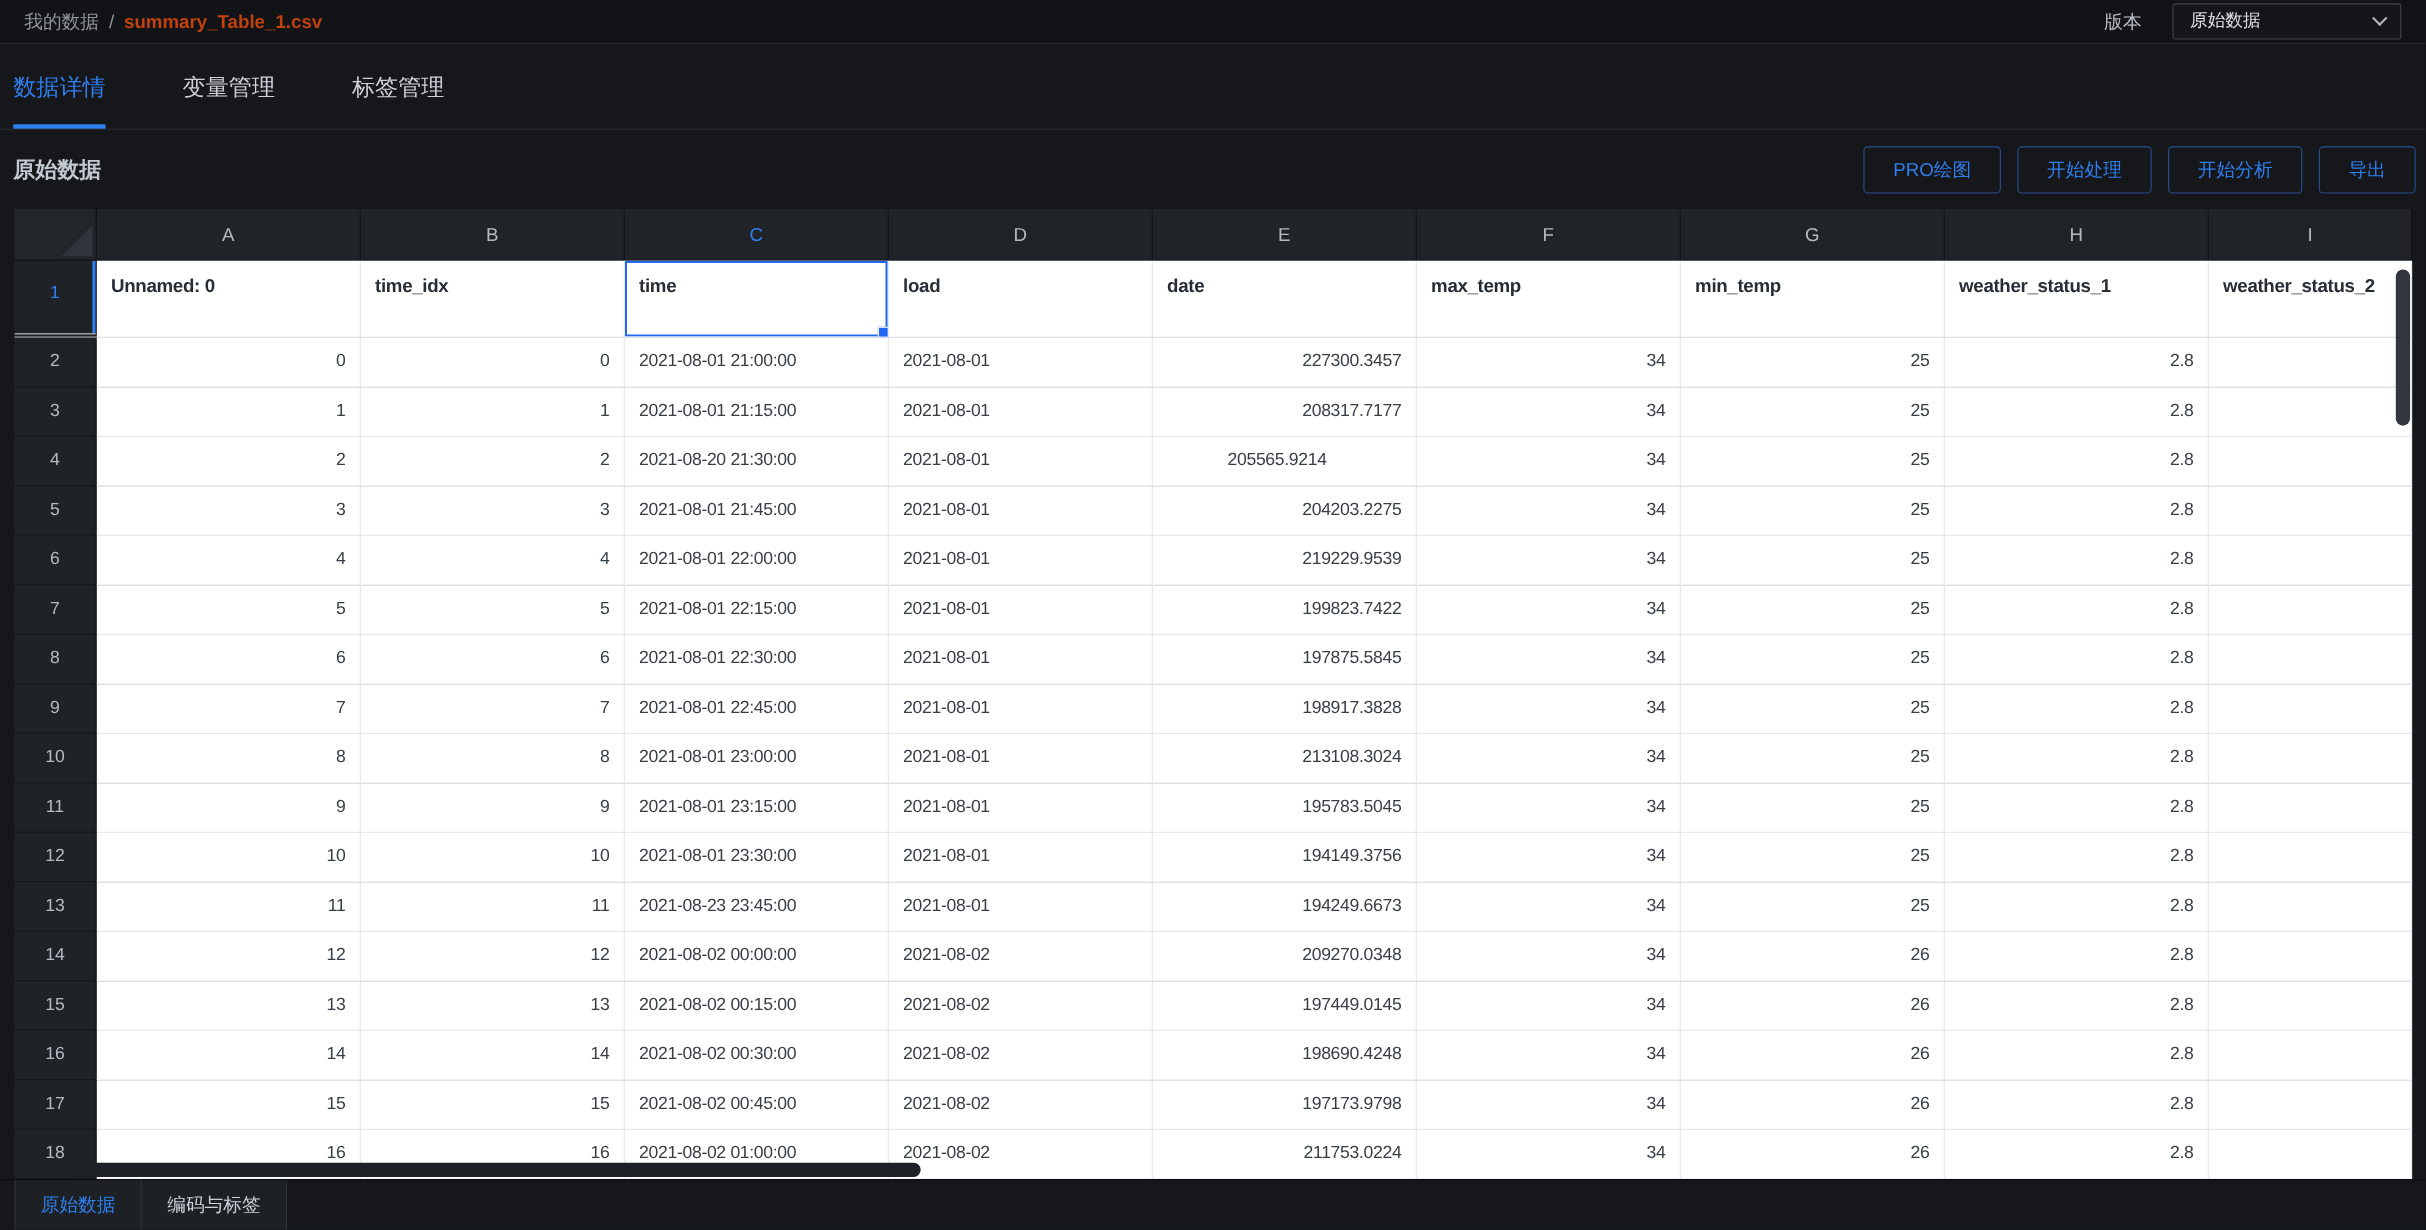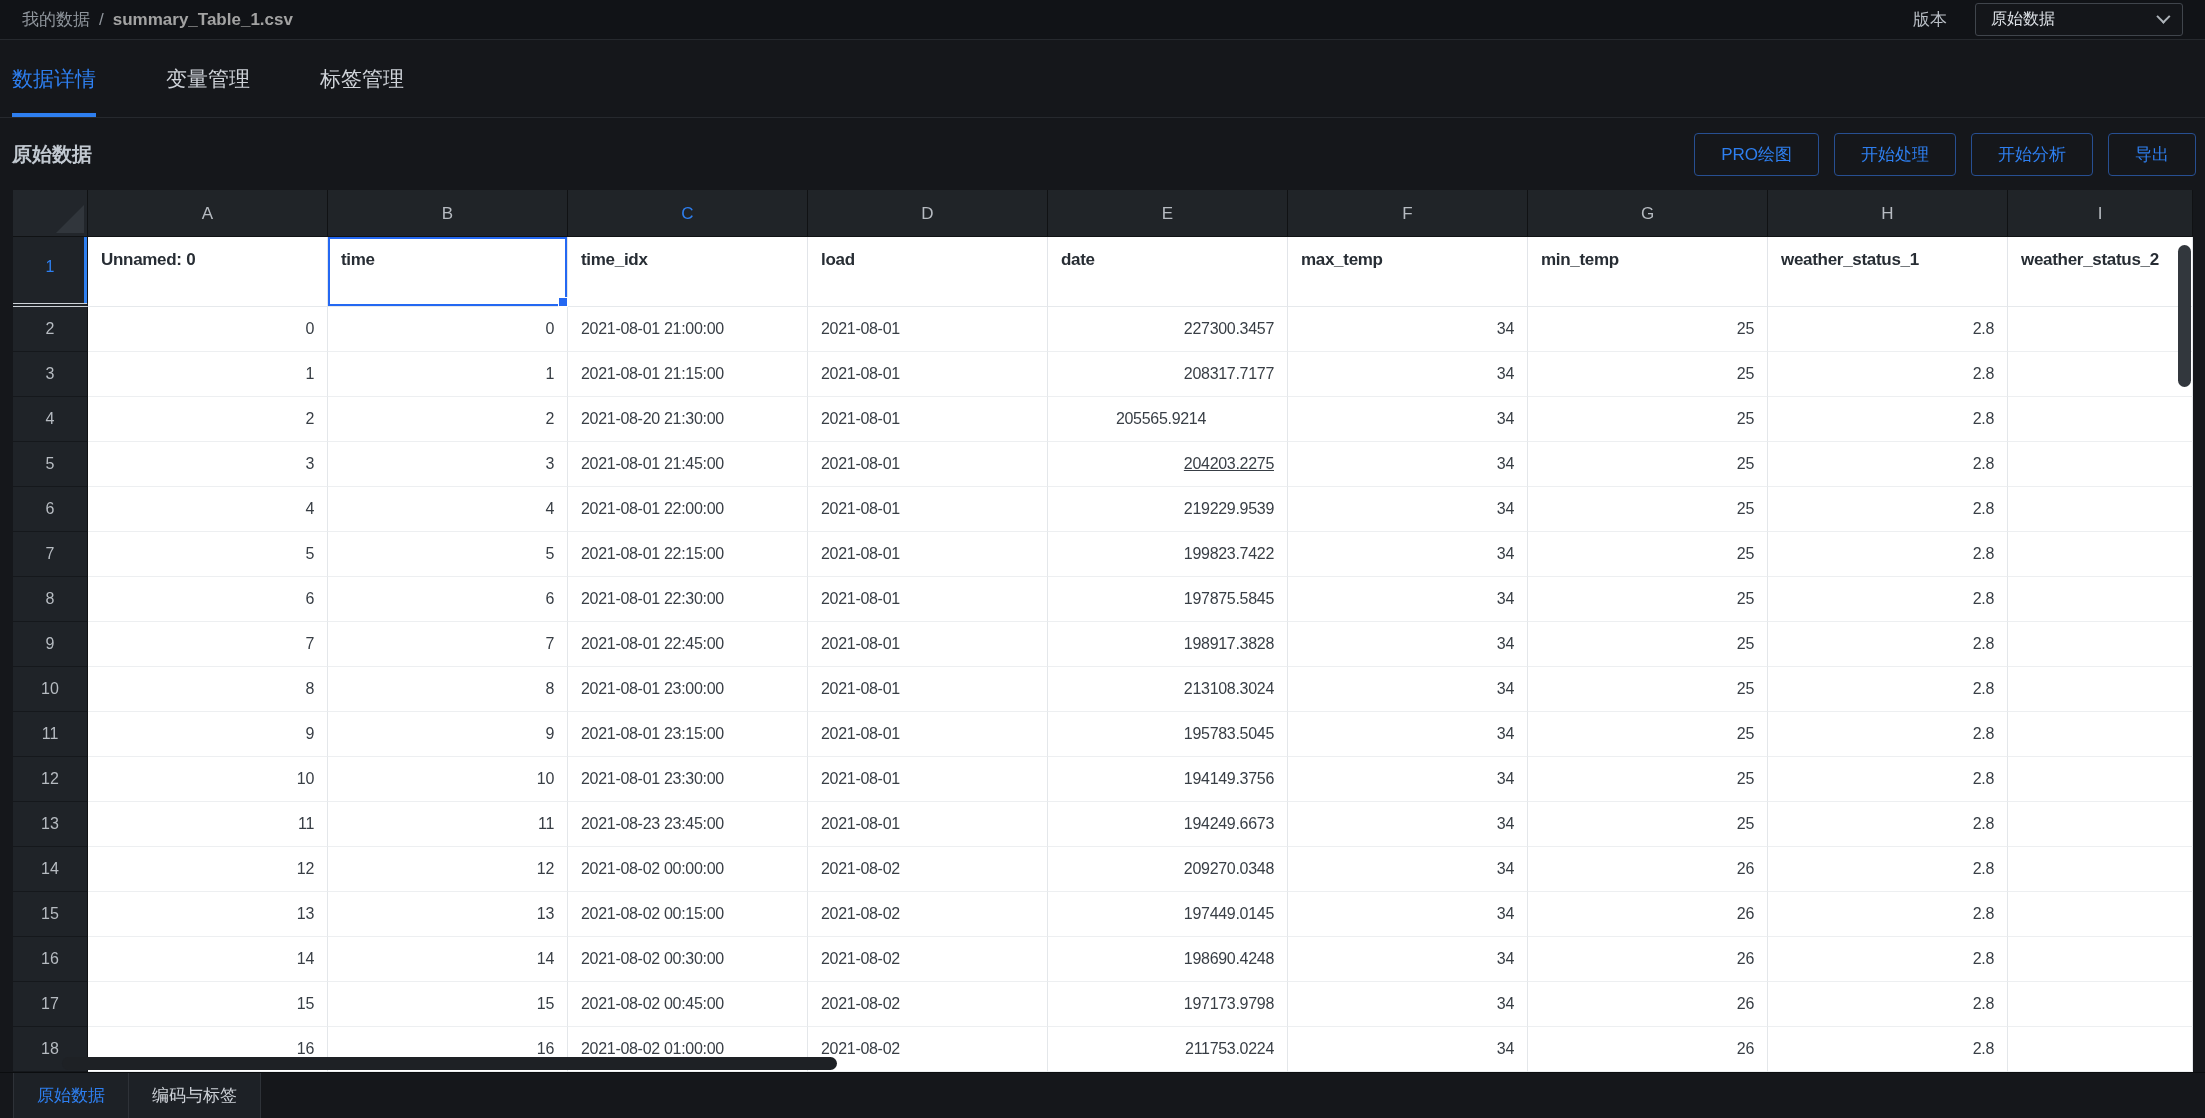--- a/index.html
+++ b/index.html
@@ -10,21 +10,21 @@
     background:#15171b;
   }
   
   .topbar {
     position:absolute; left:0; top:0; width:2205px; height:40px;
     background:#111317; border-bottom:1px solid #26292e;
     display:flex; align-items:center; padding:0 22px;
   }
   .crumb-root { color:#8f959c; font-size:17px; }
   .crumb-sep  { color:#8f959c; font-size:17px; margin:0 9px; }
-  .crumb-file { color:#a3a3a3; font-size:17px; font-weight:bold; }
+  .crumb-file { color:#c2410c; font-size:17px; font-weight:bold; }
   .topbar-right { margin-left:auto; display:flex; align-items:center; }
   .version-label { color:#b9bec5; font-size:17px; margin-right:28px; }
   .version-select {
     width:208px; height:33px; border:1px solid #40454c; border-radius:3px;
     display:flex; align-items:center; justify-content:space-between;
     padding:0 15px; color:#dde1e6; font-size:16px; cursor:pointer; background:#14161a;
   }
   .chev { width:10px; height:10px; border-right:2px solid #aeb4ba; border-bottom:2px solid #aeb4ba;
     transform:rotate(45deg) translateY(-2px); margin-top:-4px; }
   
@@ -148,22 +148,22 @@
       <div class="lcell" style="width: 240px;">D</div>
       <div class="lcell" style="width: 240px;">E</div>
       <div class="lcell" style="width: 240px;">F</div>
       <div class="lcell" style="width: 240px;">G</div>
       <div class="lcell" style="width: 240px;">H</div>
       <div class="lcell" style="width: 185px;">I</div>
     </div>
     <div class="hrow">
       <div class="rhead r1">1</div>
       <div class="hcell" style="width: 240px;">Unnamed: 0</div>
+      <div class="hcell" style="width: 240px;">time_idx</div>
       <div class="hcell selcell" style="width: 240px;">time<div class="handle"></div></div>
-      <div class="hcell" style="width: 240px;">time_idx</div>
       <div class="hcell" style="width: 240px;">load</div>
       <div class="hcell" style="width: 240px;">date</div>
       <div class="hcell" style="width: 240px;">max_temp</div>
       <div class="hcell" style="width: 240px;">min_temp</div>
       <div class="hcell" style="width: 240px;">weather_status_1</div>
       <div class="hcell" style="width: 185px;">weather_status_2</div>
     </div>
     <div class="drow">
       <div class="rhead">2</div>
       <div class="dcell ar" style="width: 240px;">0</div>
@@ -199,21 +199,21 @@
       <div class="dcell ar" style="width: 240px;">25</div>
       <div class="dcell ar" style="width: 240px;">2.8</div>
       <div class="dcell al" style="width: 185px;"></div>
     </div>
     <div class="drow">
       <div class="rhead">5</div>
       <div class="dcell ar" style="width: 240px;">3</div>
       <div class="dcell ar" style="width: 240px;">3</div>
       <div class="dcell al" style="width: 240px;">2021-08-01 21:45:00</div>
       <div class="dcell al" style="width: 240px;">2021-08-01</div>
-      <div class="dcell ar" style="width: 240px; text-decoration: underline;">204203.2275</div>
+      <div class="dcell ar" style="width: 240px;">204203.2275</div>
       <div class="dcell ar" style="width: 240px;">34</div>
       <div class="dcell ar" style="width: 240px;">25</div>
       <div class="dcell ar" style="width: 240px;">2.8</div>
       <div class="dcell al" style="width: 185px;"></div>
     </div>
     <div class="drow">
       <div class="rhead">6</div>
       <div class="dcell ar" style="width: 240px;">4</div>
       <div class="dcell ar" style="width: 240px;">4</div>
       <div class="dcell al" style="width: 240px;">2021-08-01 22:00:00</div>

